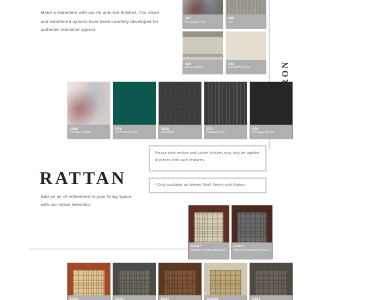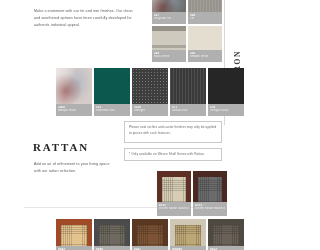--- a/index.html
+++ b/index.html
@@ -41,21 +41,21 @@
     left: 34px; top: 161px; width: 78px;
     font-size: 3.6px; line-height: 1.95;
     color: #5a5a5a; letter-spacing: .12px;
   }
 
   
   .section-title {
     position: absolute;
     left: 33px; top: 141px;
     font-family: "Liberation Serif", serif;
-    font-size: 11px;
+    font-size: 15px;
     letter-spacing: 1.9px;
     color: #262626;
   }
 
   
   .sw {
     position: absolute;
     background: #b6b6b6;
     overflow: hidden;
   }

